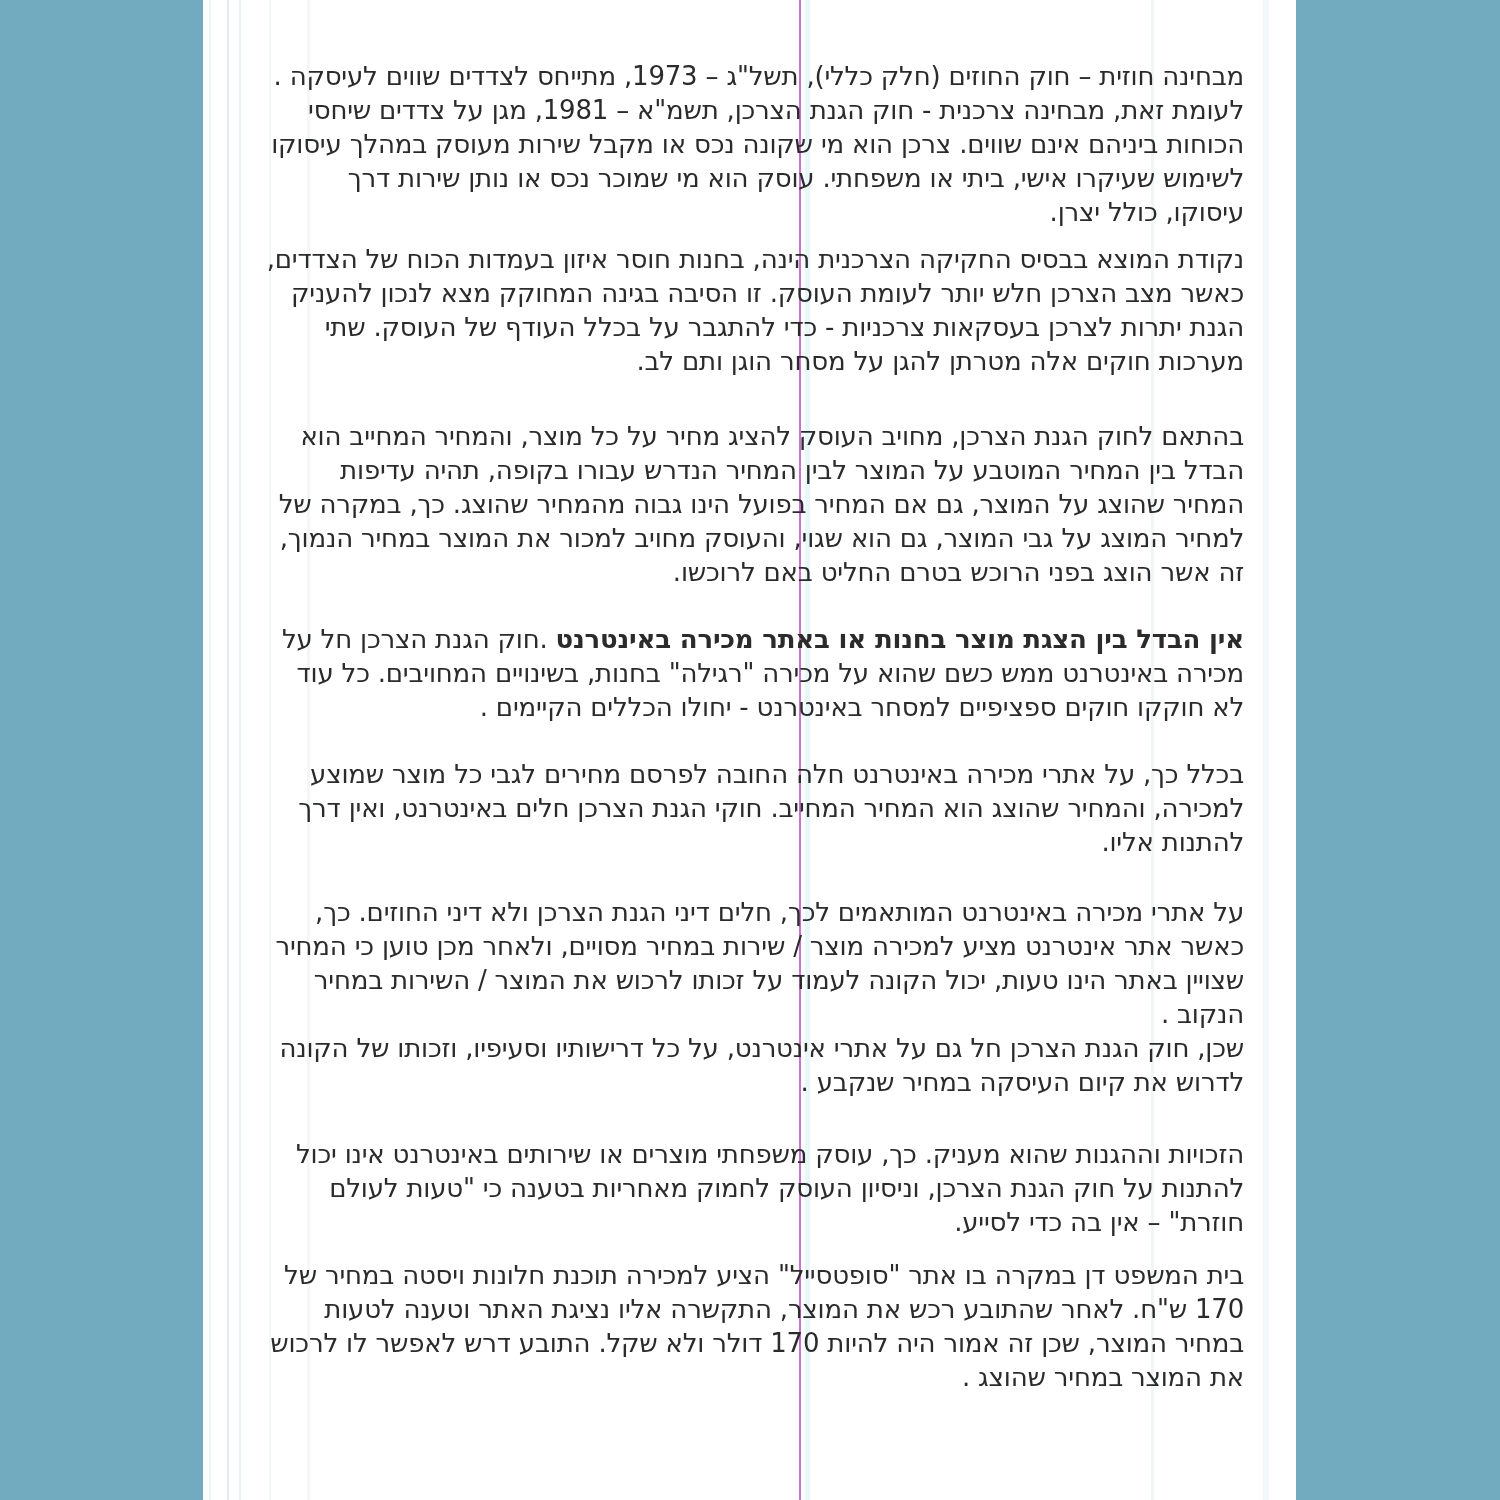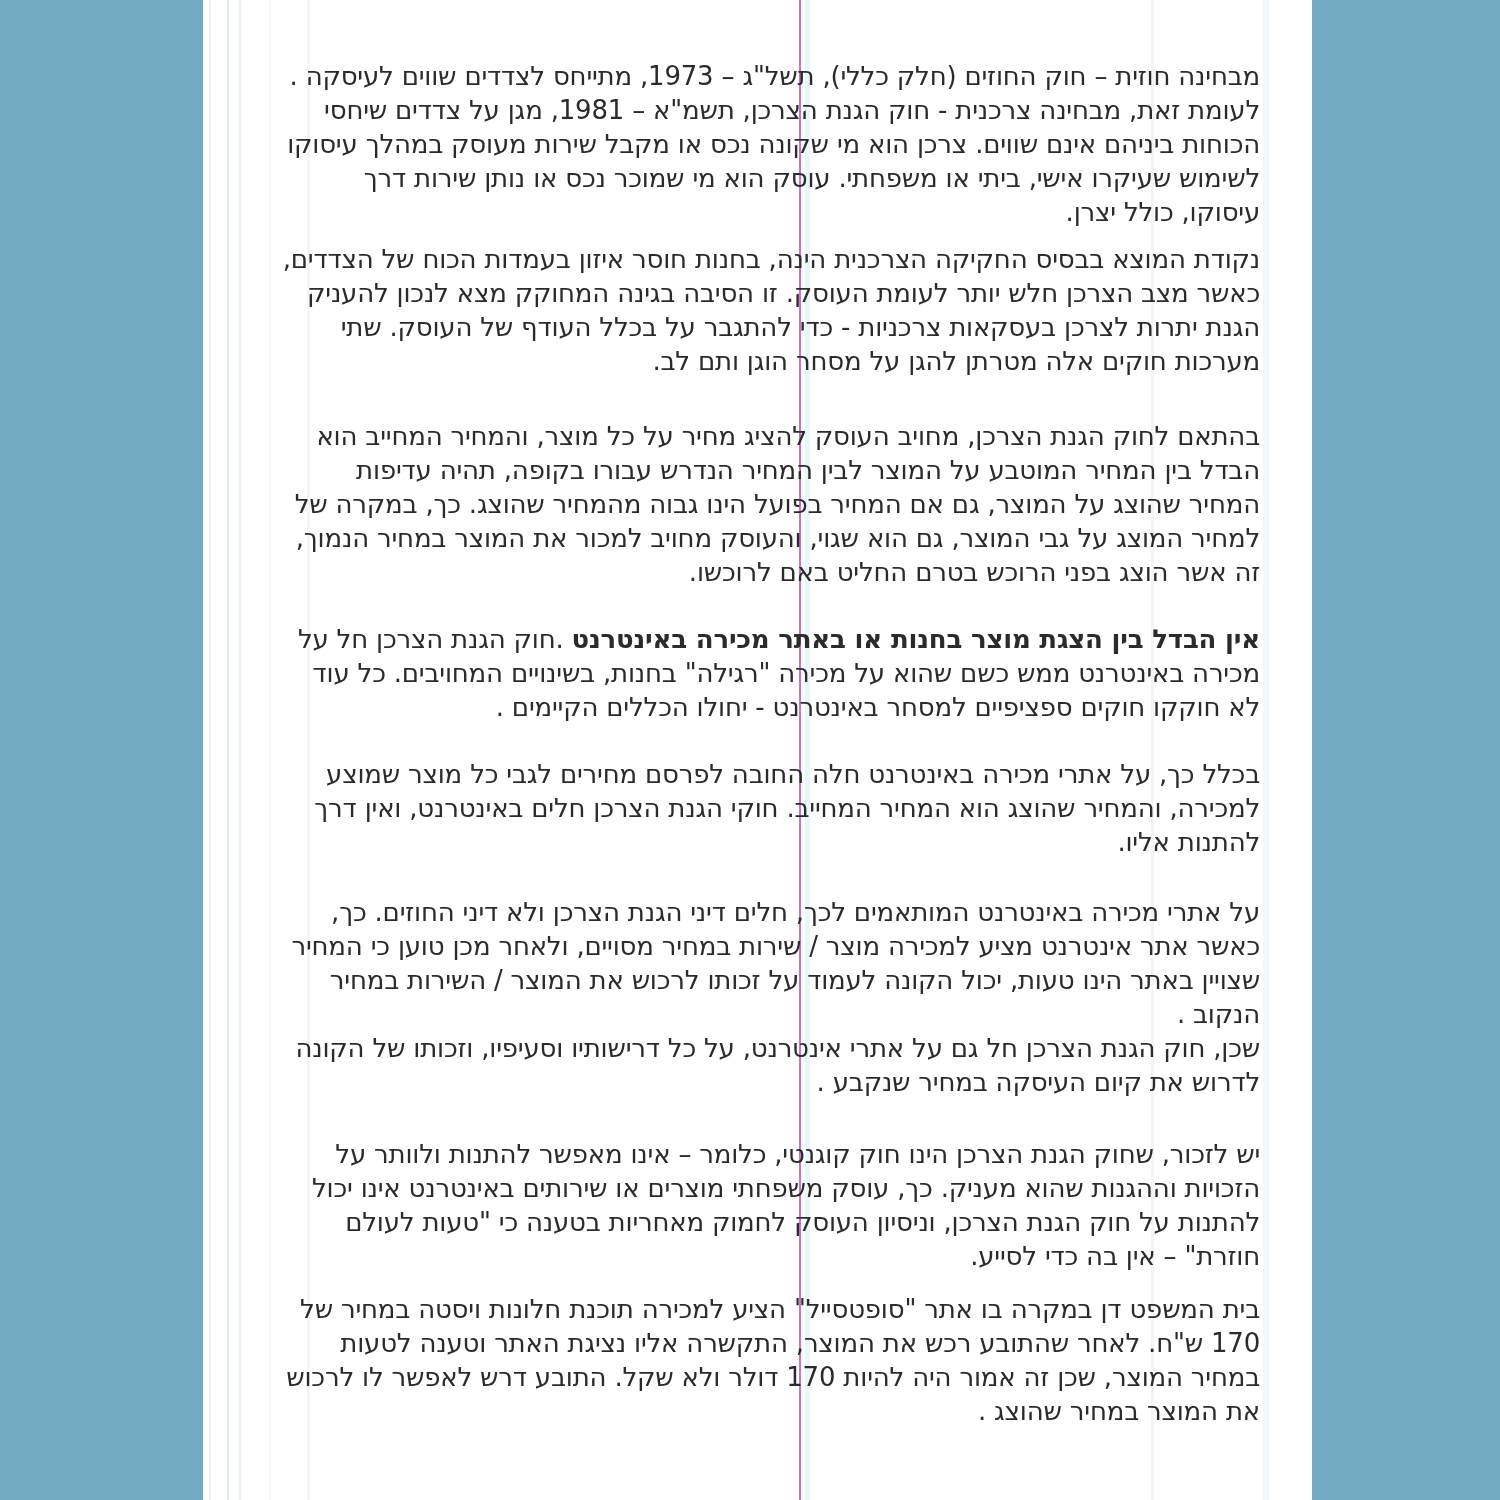--- a/index.html
+++ b/index.html
@@ -13,21 +13,20 @@
   body { position: relative; }
 
   
   .paper {
     position: absolute;
     left: 203px;
     top: 0;
     width: 1093px;
     height: 1500px;
     background: #ffffff;
-    padding-left: 16px;
   }
 
   
   .artifact {
     position: absolute;
     top: 0;
     bottom: 0;
     pointer-events: none;
   }
   .a-edge1   { left: 6px;    width: 2px; background: #eef4f7; }
@@ -118,21 +117,20 @@
       </div>
       <div class="para para-5">
         <div class="line">על אתרי מכירה באינטרנט המותאמים לכך, חלים דיני הגנת הצרכן ולא דיני החוזים. כך,</div>
         <div class="line">כאשר אתר אינטרנט מציע למכירה מוצר / שירות במחיר מסויים, ולאחר מכן טוען כי המחיר</div>
         <div class="line">שצויין באתר הינו טעות, יכול הקונה לעמוד על זכותו לרכוש את המוצר / השירות במחיר</div>
         <div class="line">הנקוב .</div>
         <div class="line">שכן, חוק הגנת הצרכן חל גם על אתרי אינטרנט, על כל דרישותיו וסעיפיו, וזכותו של הקונה</div>
         <div class="line">לדרוש את קיום העיסקה במחיר שנקבע .</div>
       </div>
       <div class="para para-6">
-        <div class="line">יש לזכור, שחוק הגנת הצרכן הינו חוק קוגנטי, כלומר – אינו מאפשר להתנות ולוותר על</div>
         <div class="line">הזכויות וההגנות שהוא מעניק. כך, עוסק משפחתי מוצרים או שירותים באינטרנט אינו יכול</div>
         <div class="line">להתנות על חוק הגנת הצרכן, וניסיון העוסק לחמוק מאחריות בטענה כי "טעות לעולם</div>
         <div class="line">חוזרת" – אין בה כדי לסייע.</div>
       </div>
       <div class="para para-7">
         <div class="line">בית המשפט דן במקרה בו אתר "סופטסייל" הציע למכירה תוכנת חלונות ויסטה במחיר של</div>
         <div class="line">170 ש"ח. לאחר שהתובע רכש את המוצר, התקשרה אליו נציגת האתר וטענה לטעות</div>
         <div class="line">במחיר המוצר, שכן זה אמור היה להיות 170 דולר ולא שקל. התובע דרש לאפשר לו לרכוש</div>
         <div class="line">את המוצר במחיר שהוצג .</div>
       </div>

